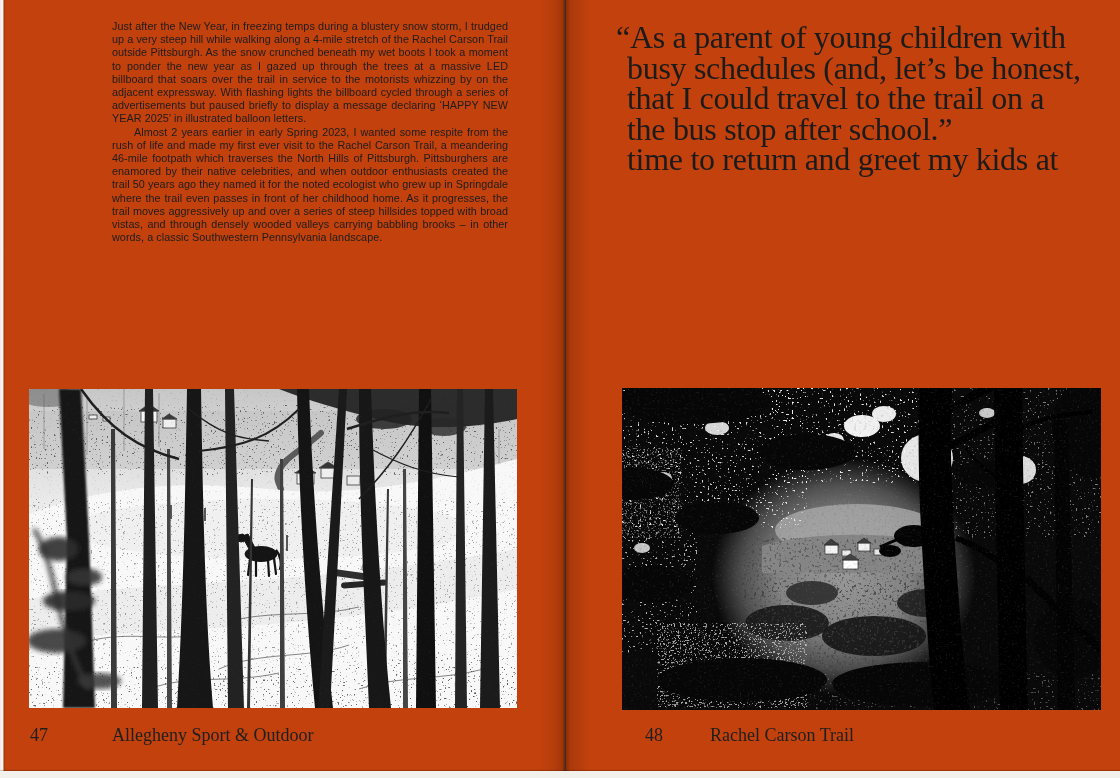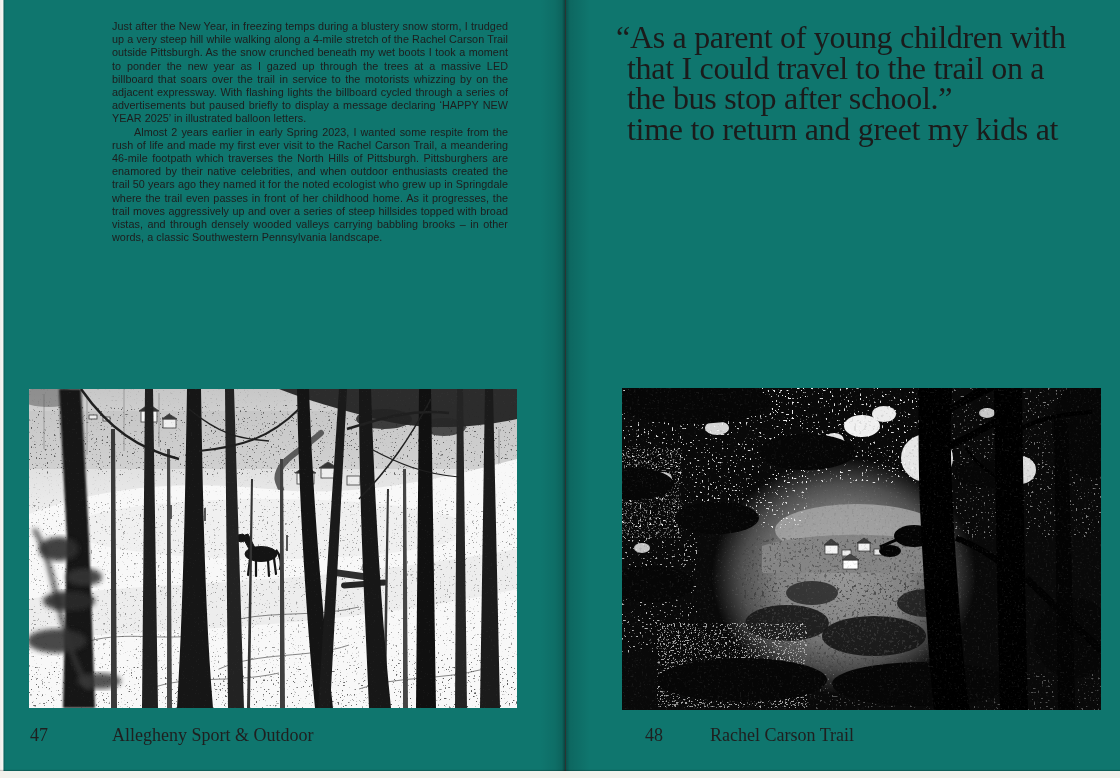--- a/index.html
+++ b/index.html
@@ -1,18 +1,18 @@
 <!DOCTYPE html>
 <html><head>
 <meta charset="utf-8">
 <style>
   html,body { margin:0; padding:0; background:#ffffff; }
   .stage {
     position:relative; width:1120px; height:778px;
-    background:#0f766e; overflow:hidden;
+    background:#c2410c; overflow:hidden;
     font-family:"Liberation Sans", sans-serif;
     color:#1d1d1d;
   }
   
   .desk {
     position:absolute; left:0; bottom:0; width:1120px; height:7px;
     background:#f3f1ec; box-shadow:0 -1px 1px rgba(0,0,0,0.18);
   }
   .spine {
     position:absolute; left:540px; top:0; width:50px; height:771px;
@@ -212,20 +212,21 @@
     </svg>
   </div>
 
   <div class="footer-item fl-num">47</div>
   <div class="footer-item fl-title">Allegheny Sport &amp; Outdoor</div>
 
   <div class="spine"></div>
 
   <div class="pullquote">
     <div class="pq-line">“As a parent of young children with</div>
+    <div class="pq-line">busy schedules (and, let’s be honest,</div>
     <div class="pq-line">that I could travel to the trail on a</div>
     <div class="pq-line">the bus stop after school.”</div>
     <div class="pq-line">time to return and greet my kids at</div>
   </div>
 
   <div class="photo photo-right">
     <svg width="479" height="322" viewBox="0 0 479 322" xmlns="http://www.w3.org/2000/svg">
       <defs>
         <radialGradient id="ropen" cx="0.5" cy="0.5" r="0.5">
           <stop offset="0" stop-color="#979797"></stop>

